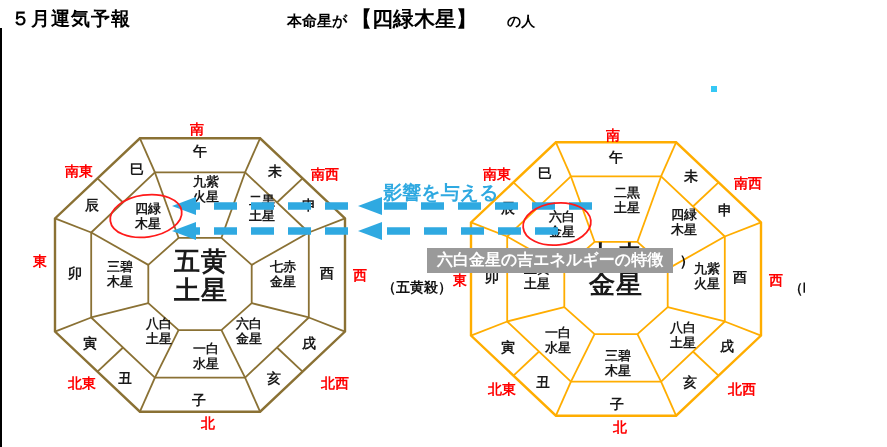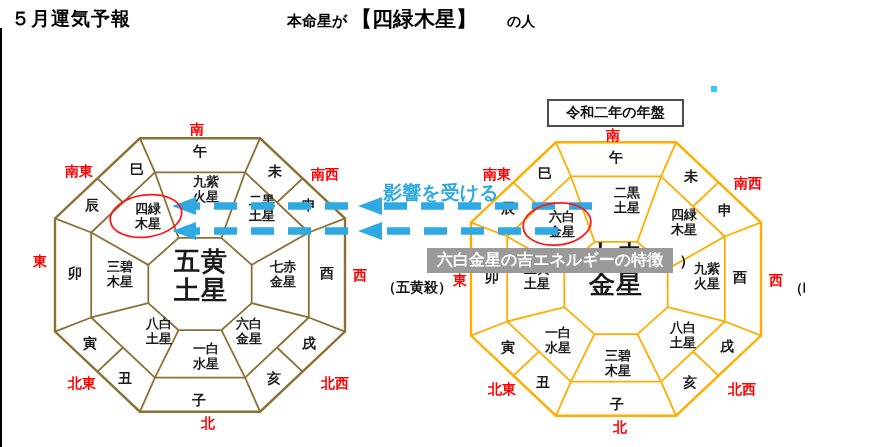--- a/index.html
+++ b/index.html
@@ -174,38 +174,35 @@
       <span class="lb k-st" style="left: 558px; top: 340px;">一白
 水星</span>
       <span class="lb k-st" style="left: 537px; top: 276px;">五黄
 土星</span>
       <span class="lb k-st" style="left: 562px; top: 224px;">六白
 金星</span>
       <span class="lb k-ctr" style="left: 616px; top: 270px;">七赤
 金星</span>
     </div>
 
-  <div class="hdr hdr-year">
-    <span>令和二年の年盤</span>
-  </div>
 
   <svg id="overlay" width="887" height="447" viewBox="0 0 887 447">
       <line x1="592" y1="206" x2="372" y2="206" stroke="#2FA9E1" stroke-width="7.5" stroke-dasharray="23 14"></line>
       <polygon points="358,206 382,197 382,215" fill="#2FA9E1"></polygon>
       <line x1="348" y1="206" x2="186" y2="206" stroke="#2FA9E1" stroke-width="7.5" stroke-dasharray="23 14"></line>
       <polygon points="172,206 196,197 196,215" fill="#2FA9E1"></polygon>
       <line x1="558" y1="231" x2="372" y2="231" stroke="#2FA9E1" stroke-width="7.5" stroke-dasharray="23 14"></line>
       <polygon points="358,231 382,222 382,240" fill="#2FA9E1"></polygon>
       <line x1="348" y1="231" x2="186" y2="231" stroke="#2FA9E1" stroke-width="7.5" stroke-dasharray="23 14"></line>
       <polygon points="172,231 196,222 196,240" fill="#2FA9E1"></polygon>
       <ellipse cx="146" cy="216" rx="36" ry="21" fill="none" stroke="#FF1A1A" stroke-width="1.8" transform="rotate(-8 146 216)"></ellipse>
       <ellipse cx="557" cy="224" rx="34" ry="21" fill="none" stroke="#FF1A1A" stroke-width="1.8" transform="rotate(-6 557 224)"></ellipse>
     </svg>
 
   <div class="caption">
     <span>六白金星の吉エネルギーの特徴</span>
   </div>
   <span class="paren">）</span>
-  <span class="give">影響を受ける</span>
+  <span class="give">影響を与える</span>
   <span class="note note-east">（五黄殺）</span>
   <span class="note note-west">（暗剣殺）</span>
   <div class="cyan-dot"></div>
 </div>
 
 </body></html>

